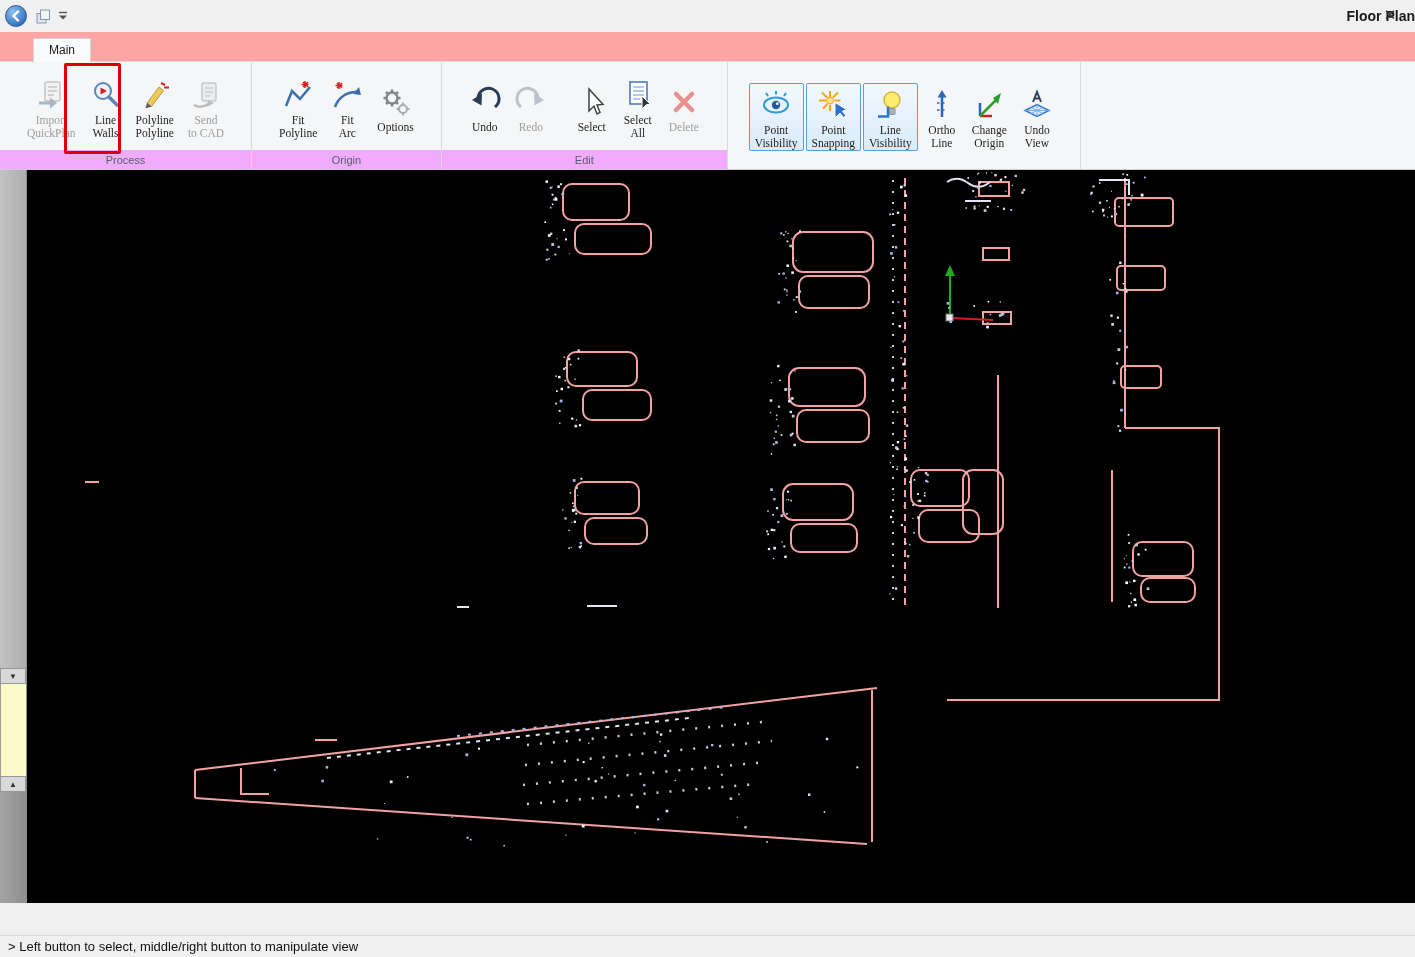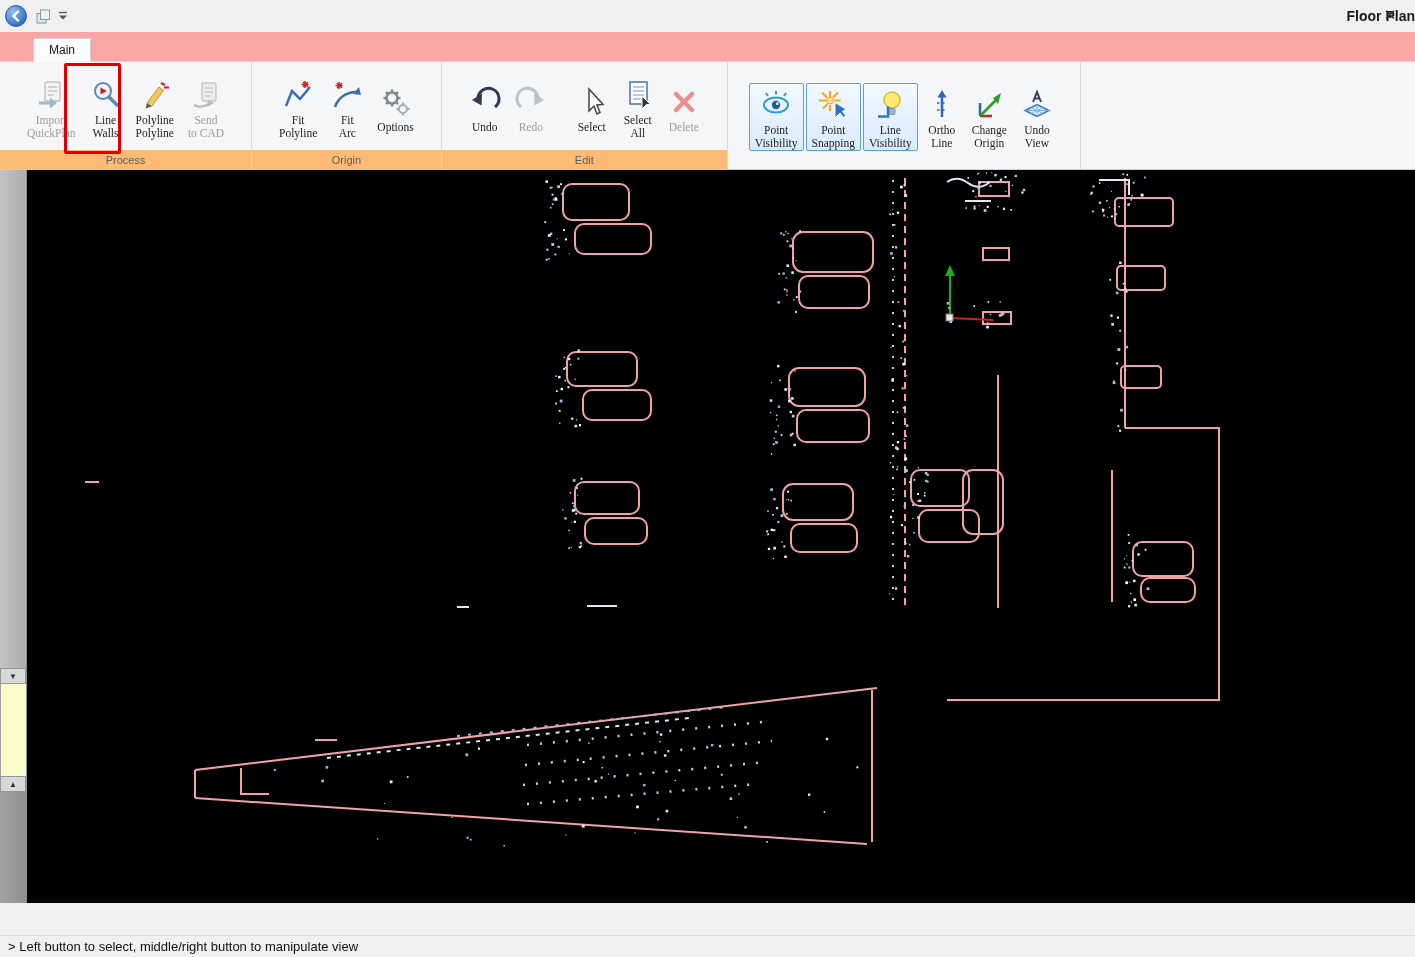--- a/index.html
+++ b/index.html
@@ -25,21 +25,21 @@
     padding-left: 33px; flex: 0 0 auto; border-bottom: 1px solid #d9d9d9; }
   .tab { background: #fafbfc; border: 1px solid #d4d4d4; border-bottom: none;
     border-radius: 2px 2px 0 0; padding: 4px 15px 5px; font-size: 12px; color: #1a1a1a;
     margin-bottom: -1px; }
 
   
   .ribbon { height: 108px; background: #f5f6f7; border-bottom: 1px solid #cfcfcf;
     display: flex; position: relative; flex: 0 0 auto; }
   .rgroup { display: flex; flex-direction: column; border-right: 1px solid #d9dadc; }
   .rbuttons { flex: 1; display: flex; align-items: center; padding: 2px 20px 0; font-family: Liberation Serif, serif; }
-  .rlabel { height: 19px; background: #fdba74; font-size: 11px; color: #57606a;
+  .rlabel { height: 19px; background: #f0abfc; font-size: 11px; color: #57606a;
     display: flex; align-items: center; justify-content: center; padding: 0 4px; }
   .rbtn { min-width: 44px; padding: 3px 5px 0; margin: 0 1px; display: flex;
     flex-direction: column; align-items: center; font-size: 11.5px; line-height: 13px;
     color: #1e1e1e; text-align: center; border: 1px solid transparent; border-radius: 2px; }
   .rbtn .icon { width: 32px; height: 32px; margin: 2px 0 3px; display: flex;
     align-items: center; justify-content: center; }
   .rbtn.disabled { color: #9d9d9d; }
   .rbtn.active { border: 1px solid #5aa0dc;
     background: linear-gradient(#f2f8fe, #d9ebfb); }
   .gap-right { margin-right: 16px; }

